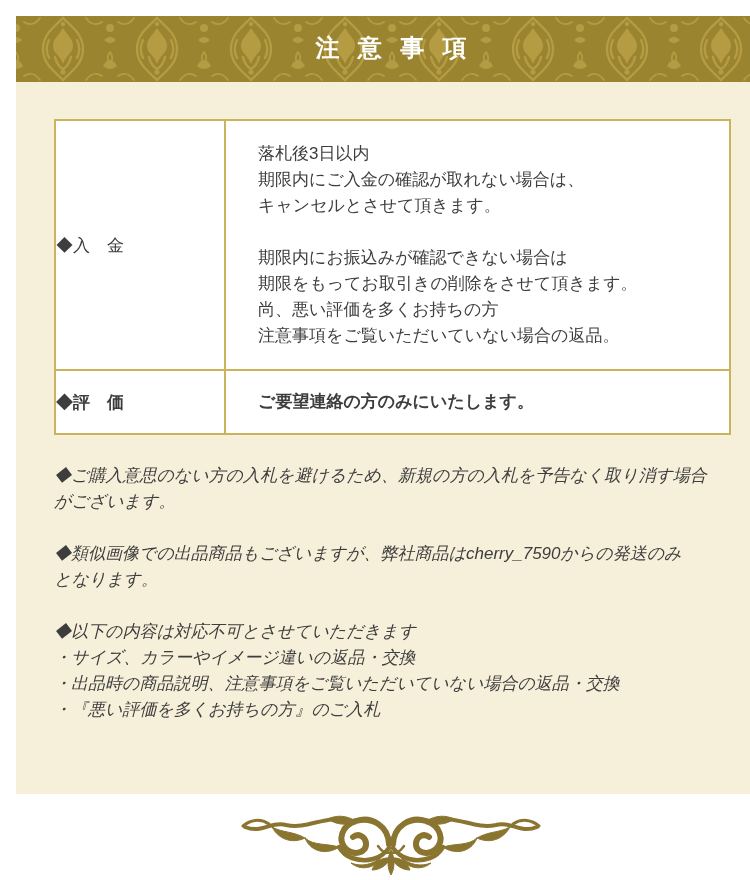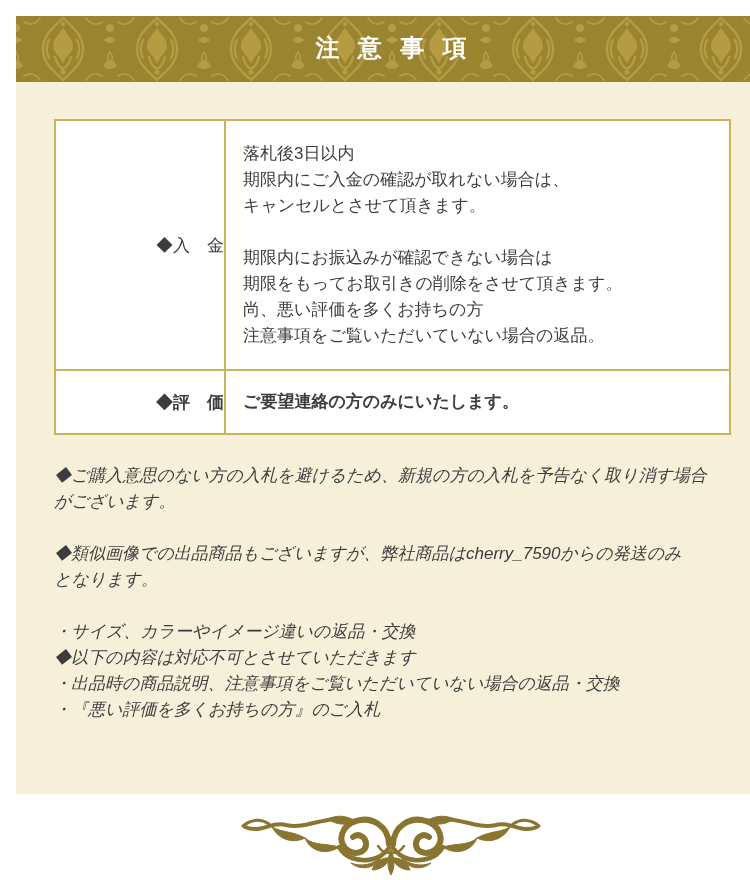--- a/index.html
+++ b/index.html
@@ -23,22 +23,22 @@
   
   table.notice {
     position:absolute; left:38px; top:37px;
     width:677px; border-collapse:collapse;
     background:#ffffff;
   }
   table.notice td {
     border:2px solid #C9B45C; background:#ffffff;
     vertical-align:middle; color:#3d3d3d; font-size:17px;
   }
-  td.label-cell { width:170px; text-align:right; }
-  td.content-cell { padding:18px 10px 18px 17px; }
+  td.label-cell { width:170px; text-align:left; }
+  td.content-cell { padding:18px 10px 18px 32px; }
   .cell-line { line-height:26px; white-space:nowrap; }
   .cell-line:empty::after { content:"\00a0"; }
   tr.row-payment { height:250px; }
   tr.row-evaluation { height:60px;font-weight:bold; }
   
   .notes { position:absolute; left:38px; top:381px; width:690px; color:#3d3d3d; font-size:17px;font-style:italic; }
   .note-para { margin-bottom:26px; }
   .note-para:last-child { margin-bottom:0; }
   .note-line { line-height:26px; white-space:nowrap; }
   .note-line:empty::after { content:"\00a0"; }
@@ -118,22 +118,22 @@
     <div class="notes">
       <div class="note-para">
         <div class="note-line">◆ご購入意思のない方の入札を避けるため、新規の方の入札を予告なく取り消す場合</div>
         <div class="note-line">がございます。</div>
       </div>
       <div class="note-para">
         <div class="note-line">◆類似画像での出品商品もございますが、弊社商品はcherry_7590からの発送のみ</div>
         <div class="note-line">となります。</div>
       </div>
       <div class="note-para">
+        <div class="note-line">◆以下の内容は対応不可とさせていただきます</div>
         <div class="note-line">・サイズ、カラーやイメージ違いの返品・交換</div>
-        <div class="note-line">◆以下の内容は対応不可とさせていただきます</div>
         <div class="note-line">・出品時の商品説明、注意事項をご覧いただいていない場合の返品・交換</div>
         <div class="note-line">・『悪い評価を多くお持ちの方』のご入札</div>
       </div>
     </div>
   </div>
 
   <div class="footer">
     <svg class="flourish" width="302" height="64" viewBox="0 0 302 64" aria-hidden="true">
       <g stroke="#8A7530" fill="none" stroke-linecap="round">
         <g id="half-right">

